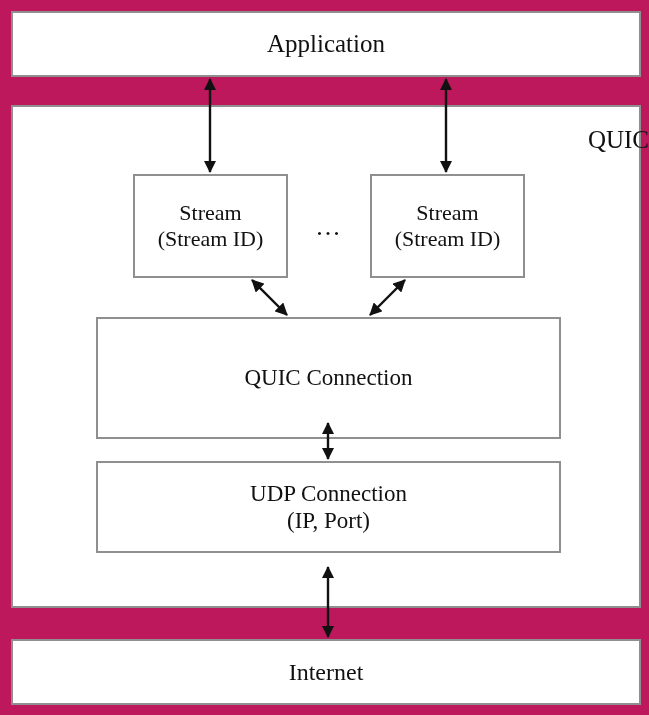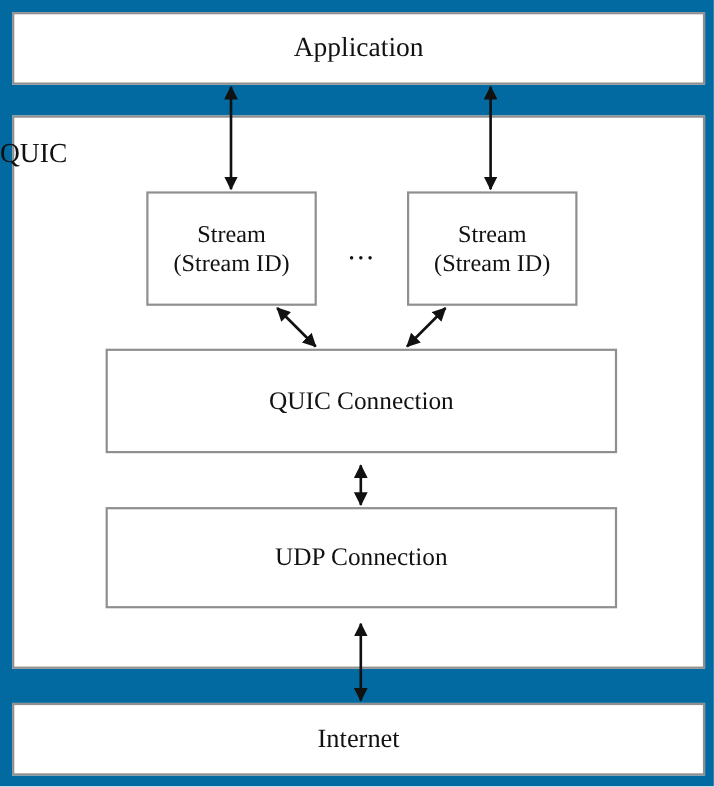--- a/index.html
+++ b/index.html
@@ -9,21 +9,21 @@
     background: #ffffff;
   }
   body {
     font-family: "Liberation Serif", "DejaVu Serif", serif;
     color: #111111;
   }
   #canvas {
     position: relative;
     width: 649px;
     height: 715px;
-    background: #0369a1;
+    background: #be185d;
     overflow: hidden;
   }
   .box {
     position: absolute;
     box-sizing: border-box;
     border: 2px solid #8f8f8f;
     background: #ffffff;
     display: flex;
     flex-direction: column;
     align-items: center;
@@ -51,21 +51,21 @@
   }
   #box-internet {
     left: 11px;  top: 639px;
     width: 630px; height: 66px;
     font-size: 24px;
   }
   #label-quic {
     position: absolute;
     left: 0; right: 0;
     top: 126px;
-    text-align: left;
+    text-align: right;
     font-size: 25px;
     color: #111111;
   }
   #box-stream-left {
     left: 133px; top: 174px;
     width: 155px; height: 104px;
     font-size: 22px;
   }
   #box-stream-right {
     left: 370px; top: 174px;
@@ -76,21 +76,21 @@
     position: absolute;
     left: 288px; top: 212px;
     width: 82px;
     text-align: center;
     font-size: 26px;
     letter-spacing: 2px;
     color: #111111;
   }
   #box-quic-connection {
     left: 96px; top: 317px;
-    width: 465px; height: 95px;
+    width: 465px; height: 122px;
     font-size: 23px;
   }
   #box-udp-connection {
     left: 96px; top: 461px;
     width: 465px; height: 92px;
     font-size: 23px;
   }
 
   
   .arrow-svg {
@@ -130,20 +130,21 @@
     <span class="line">Stream</span>
     <span class="line">(Stream ID)</span>
   </div>
 
   <div class="box" id="box-quic-connection">
     <span class="line">QUIC Connection</span>
   </div>
 
   <div class="box" id="box-udp-connection">
     <span class="line">UDP Connection</span>
+    <span class="line">(IP, Port)</span>
   </div>
 
   <div class="box" id="box-internet">
     <span class="line">Internet</span>
   </div>
 
   <svg class="arrow-svg" id="arrows" width="649" height="715" style="left:0; top:0;">
     <defs>
       <marker id="ah-start" viewBox="0 0 10 10" refX="9.2" refY="5" markerWidth="5.2" markerHeight="5.2" orient="auto-start-reverse">
         <path class="arrowhead" d="M 0 0 L 10 5 L 0 10 z"></path>

